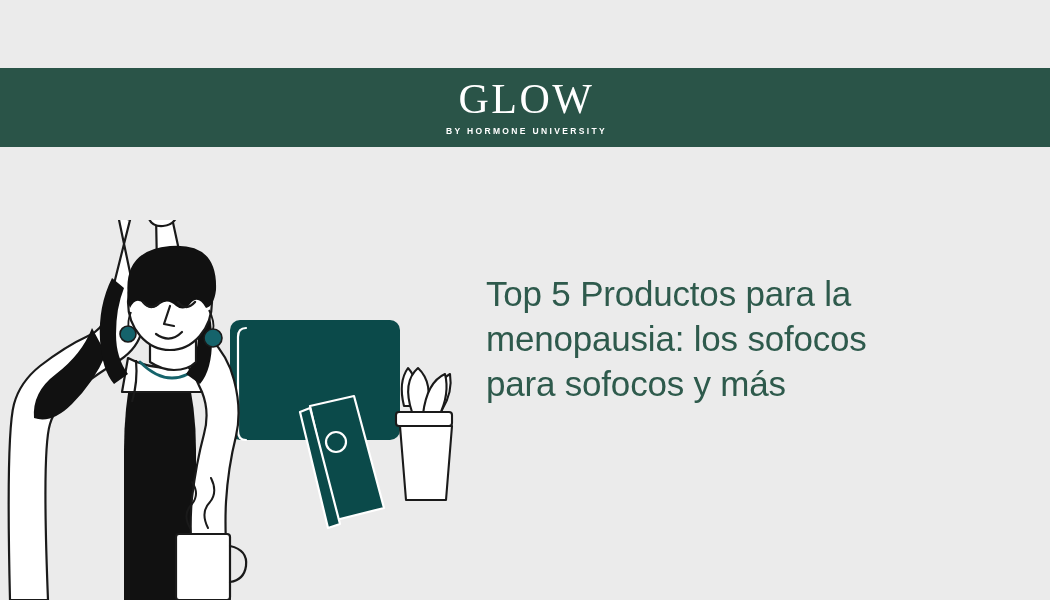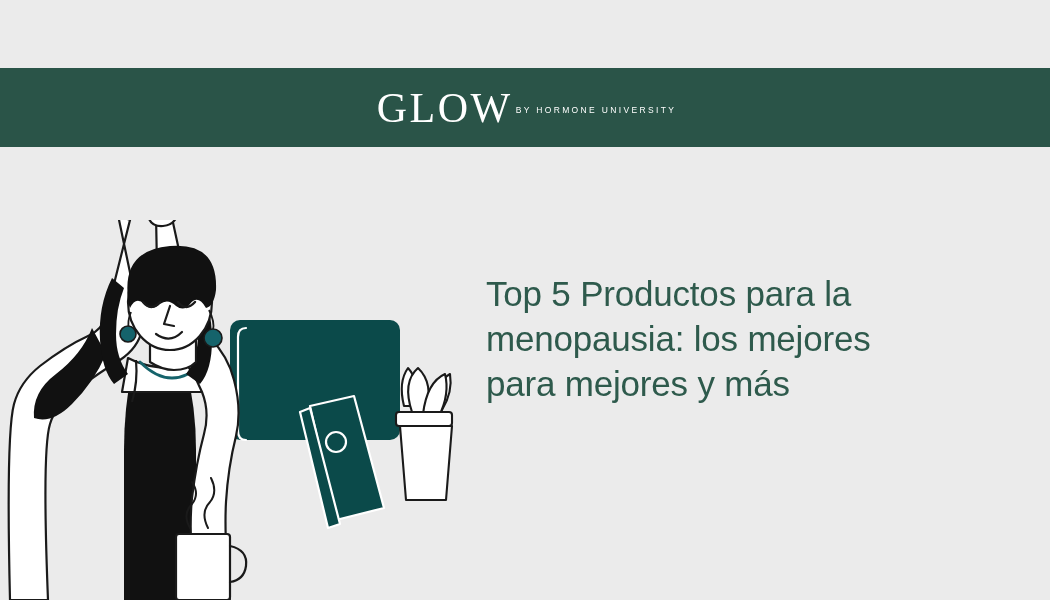--- a/index.html
+++ b/index.html
@@ -26,39 +26,39 @@
   }
 
   
   .brand-band{
     position:absolute;
     left:0; top:68px;
     width:1050px;
     height:79px;
     background:#2a5448;
     display:flex;
-    flex-direction:row;
+    flex-direction:column;
     align-items:center;
     justify-content:center;
   }
   .brand-wordmark{
     font-family:"Liberation Serif", serif;
     color:#ffffff;
     font-size:42px;
     line-height:42px;
     letter-spacing:2.5px;
     font-weight:400;
     padding-left:3px;
   }
   .brand-tagline{
     color:#ffffff;
     font-size:8.5px;
     line-height:11px;
     letter-spacing:2.35px;
-    font-weight:400;
+    font-weight:700;
     margin-top:6px;
     padding-left:3px;
   }
 
   
   .stage{
     position:absolute;
     left:0; top:147px;
     width:1050px;
     height:453px;
@@ -95,21 +95,21 @@
 <div class="top-strip"></div>
 
 <div class="brand-band">
   <div class="brand-wordmark">GLOW</div>
   <div class="brand-tagline">BY HORMONE UNIVERSITY</div>
 </div>
 
 <div class="stage">
 
   <h1 class="headline">
-    <b>Top 5</b><span> Productos para la menopausia: los mejores para mejores y más</span>
+    <b>Top 5</b><span> Productos para la menopausia: los sofocos para sofocos y más</span>
   </h1>
 
   <div class="illustration">
     <svg width="460" height="380" viewBox="0 0 460 380" xmlns="http://www.w3.org/2000/svg">
 
       <g>
         <rect x="230" y="100" width="170" height="120" rx="10" ry="10" fill="#0b4a4a"></rect>
         <path d="M246 108 q-8 0 -8 9 v94 q0 9 8 9" fill="none" stroke="#ffffff" stroke-width="2.2" stroke-linecap="round"></path>
       </g>
 

